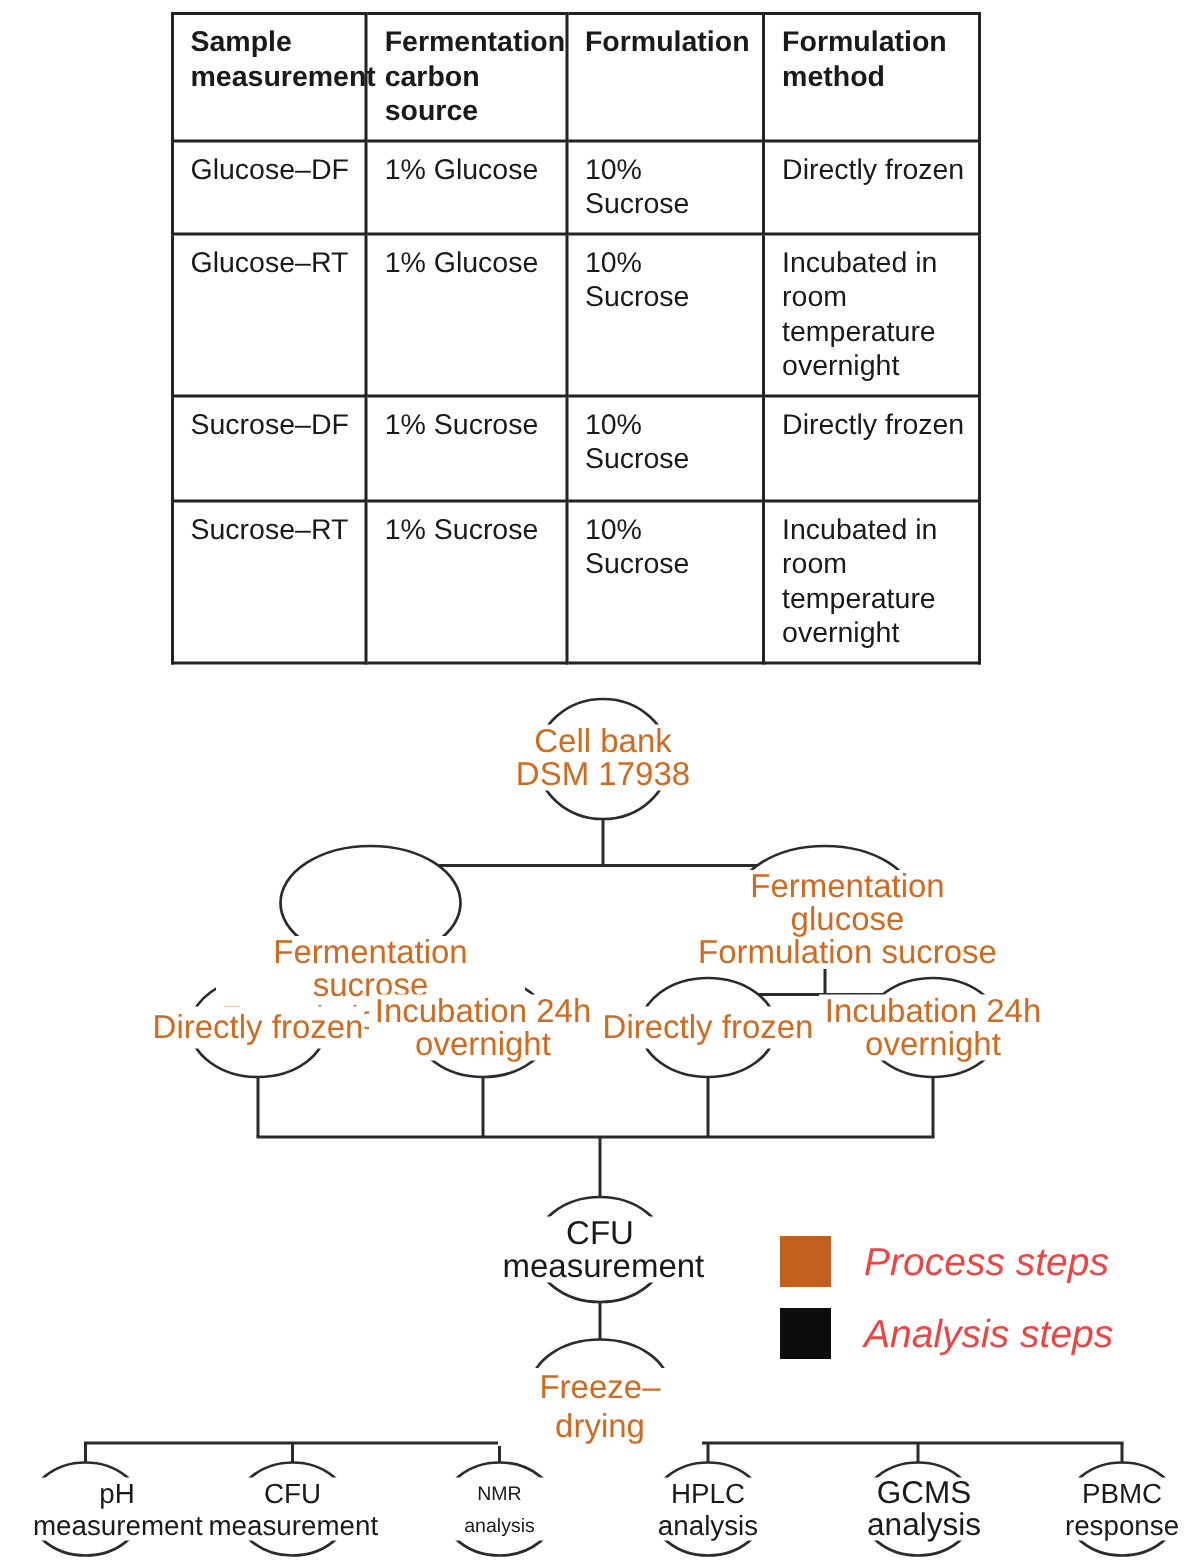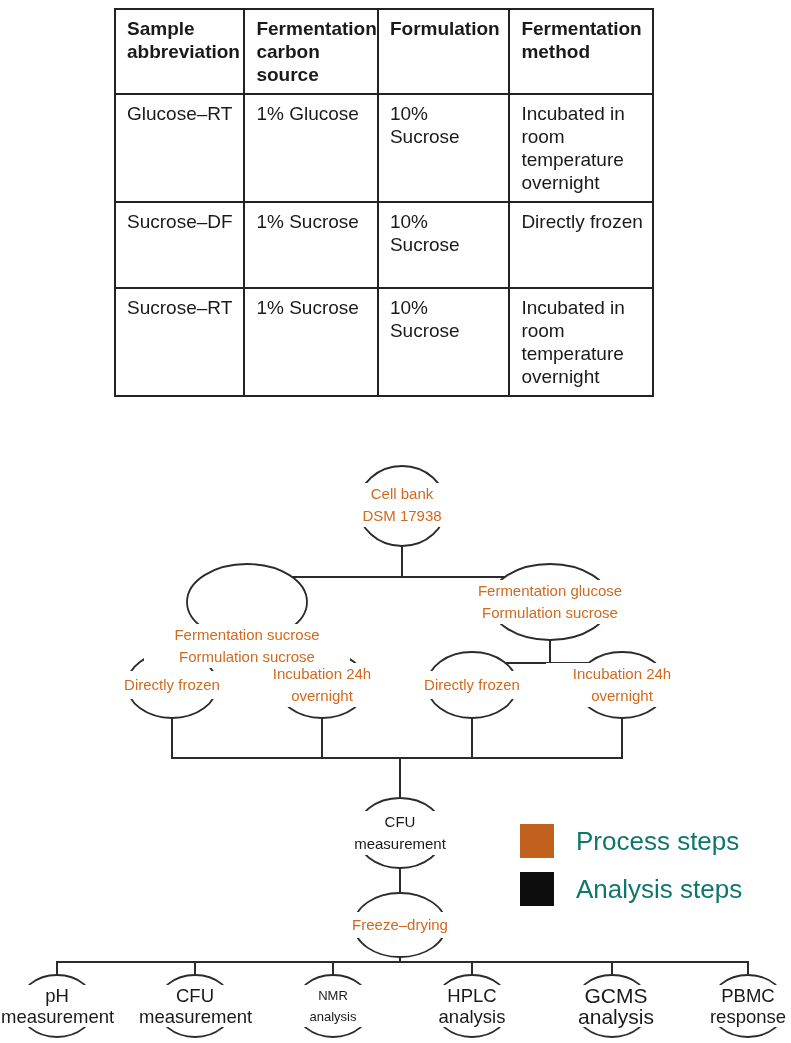--- a/index.html
+++ b/index.html
@@ -16,54 +16,60 @@
   }
   #sample-table th,#sample-table td{
     border:2px solid #222;vertical-align:top;text-align:left;
     padding:7px 6px 7px 11px;font-weight:normal;
   }
   #sample-table th{font-weight:bold;}
   
   #flow-svg{position:absolute;left:0;top:0;}
   .node-label{
     position:absolute;text-align:center;background:#ffffff;
-    white-space:pre-line;font-size:15px;line-height:22px;color:#1a1a1a;
+    white-space:pre-line;font-size:22px;line-height:22px;color:#1a1a1a;
   }
   .node-label.process{color:#d2691e;}
   
   .legend-row{position:absolute;display:flex;align-items:center;}
   .legend-swatch{width:34px;height:34px;margin-right:22px;flex:0 0 auto;}
-  .legend-text{font-size:26px;color:#0f766e;}
+  .legend-text{font-size:26px;color:#ef4444;font-style:italic;}
 </style>
 </head>
 <body>
 
 <div id="figure">
 
   <table id="sample-table">
     <colgroup>
       <col style="width:128px">
         <col style="width:132px">
         <col style="width:130px">
         <col style="width:142px">
     </colgroup>
     <tbody>
         <tr style="height:68px">
-      <th>Sample abbreviation</th>
+      <th>Sample measurement</th>
       <th>Fermentation carbon source</th>
       <th>Formulation</th>
-      <th>Fermentation method</th>
+      <th>Formulation method</th>
+    </tr>
+    <tr style="height:60px">
+      <td>Glucose–DF</td>
+      <td>1% Glucose</td>
+      <td>10% Sucrose</td>
+      <td>Directly frozen</td>
     </tr>
     <tr style="height:98px">
       <td>Glucose–RT</td>
       <td>1% Glucose</td>
       <td>10% Sucrose</td>
       <td>Incubated in room temperature overnight</td>
     </tr>
-    <tr style="height:86px">
+    <tr style="height:70px">
       <td>Sucrose–DF</td>
       <td>1% Sucrose</td>
       <td>10% Sucrose</td>
       <td>Directly frozen</td>
     </tr>
     <tr style="height:96px">
       <td>Sucrose–RT</td>
       <td>1% Sucrose</td>
       <td>10% Sucrose</td>
       <td>Incubated in room temperature overnight</td>
@@ -111,32 +117,32 @@
       <ellipse cx="472" cy="1006" rx="38" ry="31"></ellipse>
       <ellipse cx="612" cy="1006" rx="38" ry="31"></ellipse>
       <ellipse cx="748" cy="1006" rx="38" ry="31"></ellipse>
     </g>
   </svg>
 
   <div class="node-label process" style="left:337px;top:483px;width:130px;">Cell bank
 DSM 17938</div>
   <div class="node-label process" style="left:144px;top:580px;width:206px;margin-top:44px;">Fermentation sucrose
 Formulation sucrose</div>
-  <div class="node-label process" style="left:447px;top:580px;width:206px;">Fermentation glucose
+  <div class="node-label process" style="left:462px;top:580px;width:206px;">Fermentation glucose
 Formulation sucrose</div>
   <div class="node-label process" style="left:101px;top:671px;width:142px;line-height:28px;">Directly frozen</div>
   <div class="node-label process" style="left:246px;top:663px;width:152px;">Incubation 24h
 overnight</div>
   <div class="node-label process" style="left:401px;top:671px;width:142px;line-height:28px;">Directly frozen</div>
   <div class="node-label process" style="left:546px;top:663px;width:152px;">Incubation 24h
 overnight</div>
   <div class="node-label" style="left:335px;top:811px;width:130px;">CFU
 measurement</div>
   <div class="node-label process" style="left:332px;top:912px;width:136px;line-height:26px;">Freeze–drying</div>
-  <div class="node-label" style="left:1px;top:985px;width:112px;font-size:18.5px;line-height:21px;">pH
+  <div class="node-label" style="left:1px;top:985px;width:112px;font-size:18.5px;line-height:21px;padding-left:21px;">pH
 measurement</div>
   <div class="node-label" style="left:139px;top:985px;width:112px;font-size:18.5px;line-height:21px;">CFU
 measurement</div>
   <div class="node-label" style="left:283px;top:985px;width:100px;font-size:13px;line-height:21px;">NMR
 analysis</div>
   <div class="node-label" style="left:422px;top:985px;width:100px;font-size:18.5px;line-height:21px;">HPLC
 analysis</div>
   <div class="node-label" style="left:566px;top:985px;width:100px;font-size:21px;line-height:21px;">GCMS
 analysis</div>
   <div class="node-label" style="left:700px;top:985px;width:96px;font-size:18.5px;line-height:21px;">PBMC

